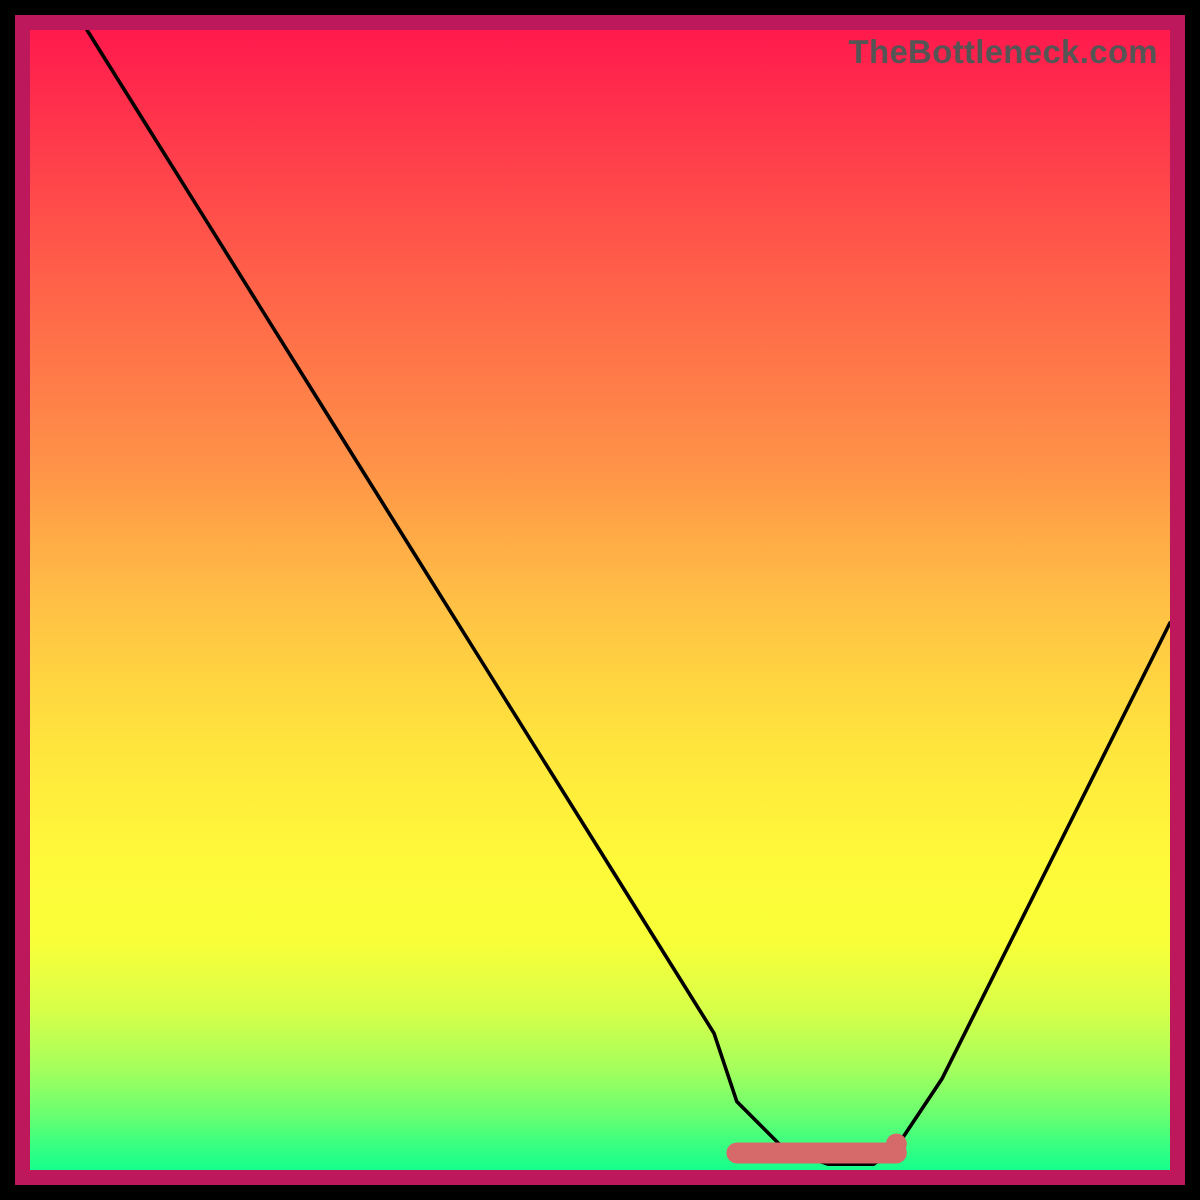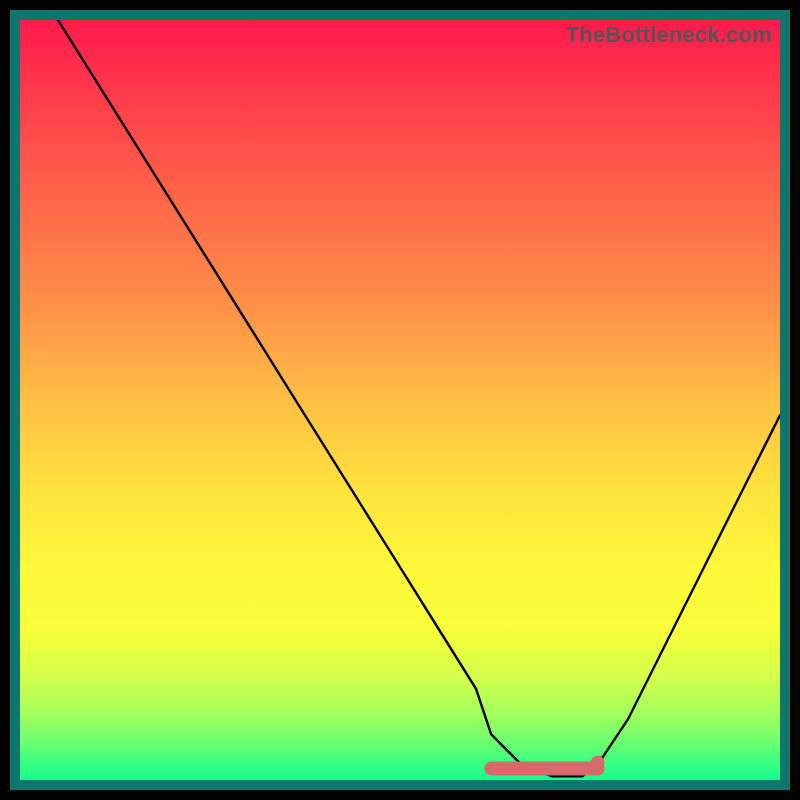--- a/index.html
+++ b/index.html
@@ -9,21 +9,21 @@
     height: 800px;
     background: #000;
     overflow: hidden;
   }
   .frame {
     position: absolute;
     left: 10px;
     top: 10px;
     width: 780px;
     height: 780px;
-    background: #0f766e;
+    background: #be185d;
   }
   .plot {
     position: absolute;
     left: 10px;
     top: 10px;
     width: 760px;
     height: 760px;
     background: linear-gradient(to bottom,
       #ff1a4d 0%,
       #ff3b4b 10%,

